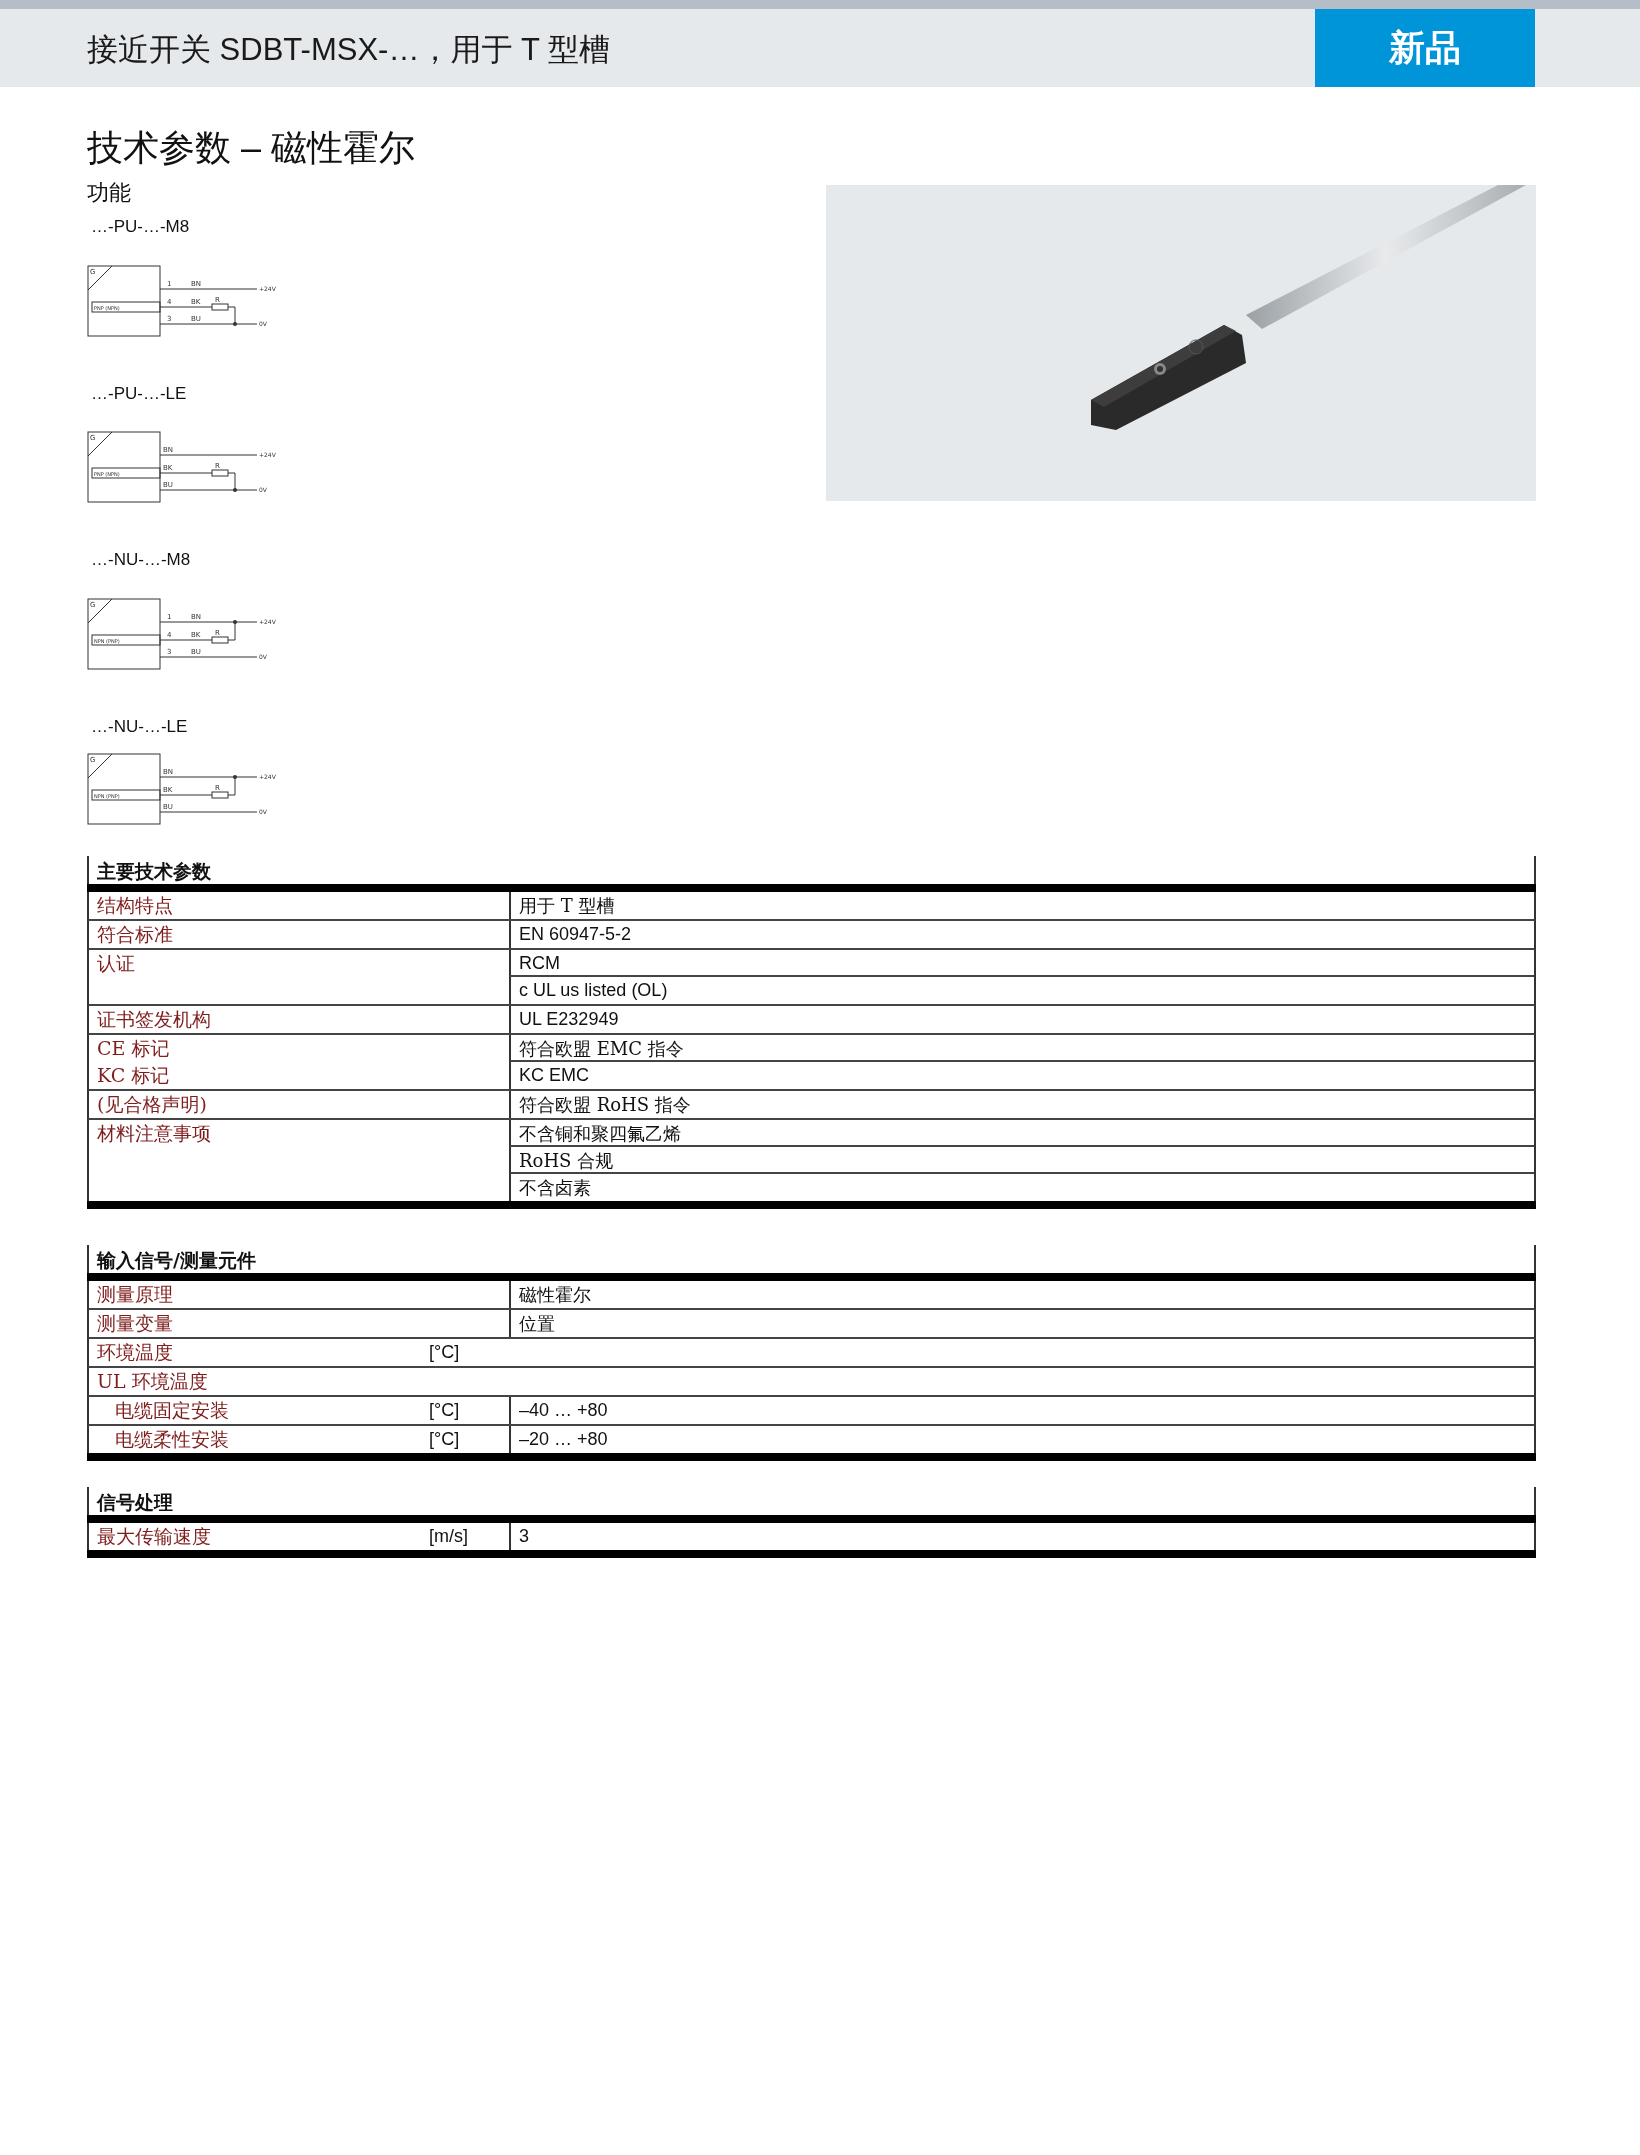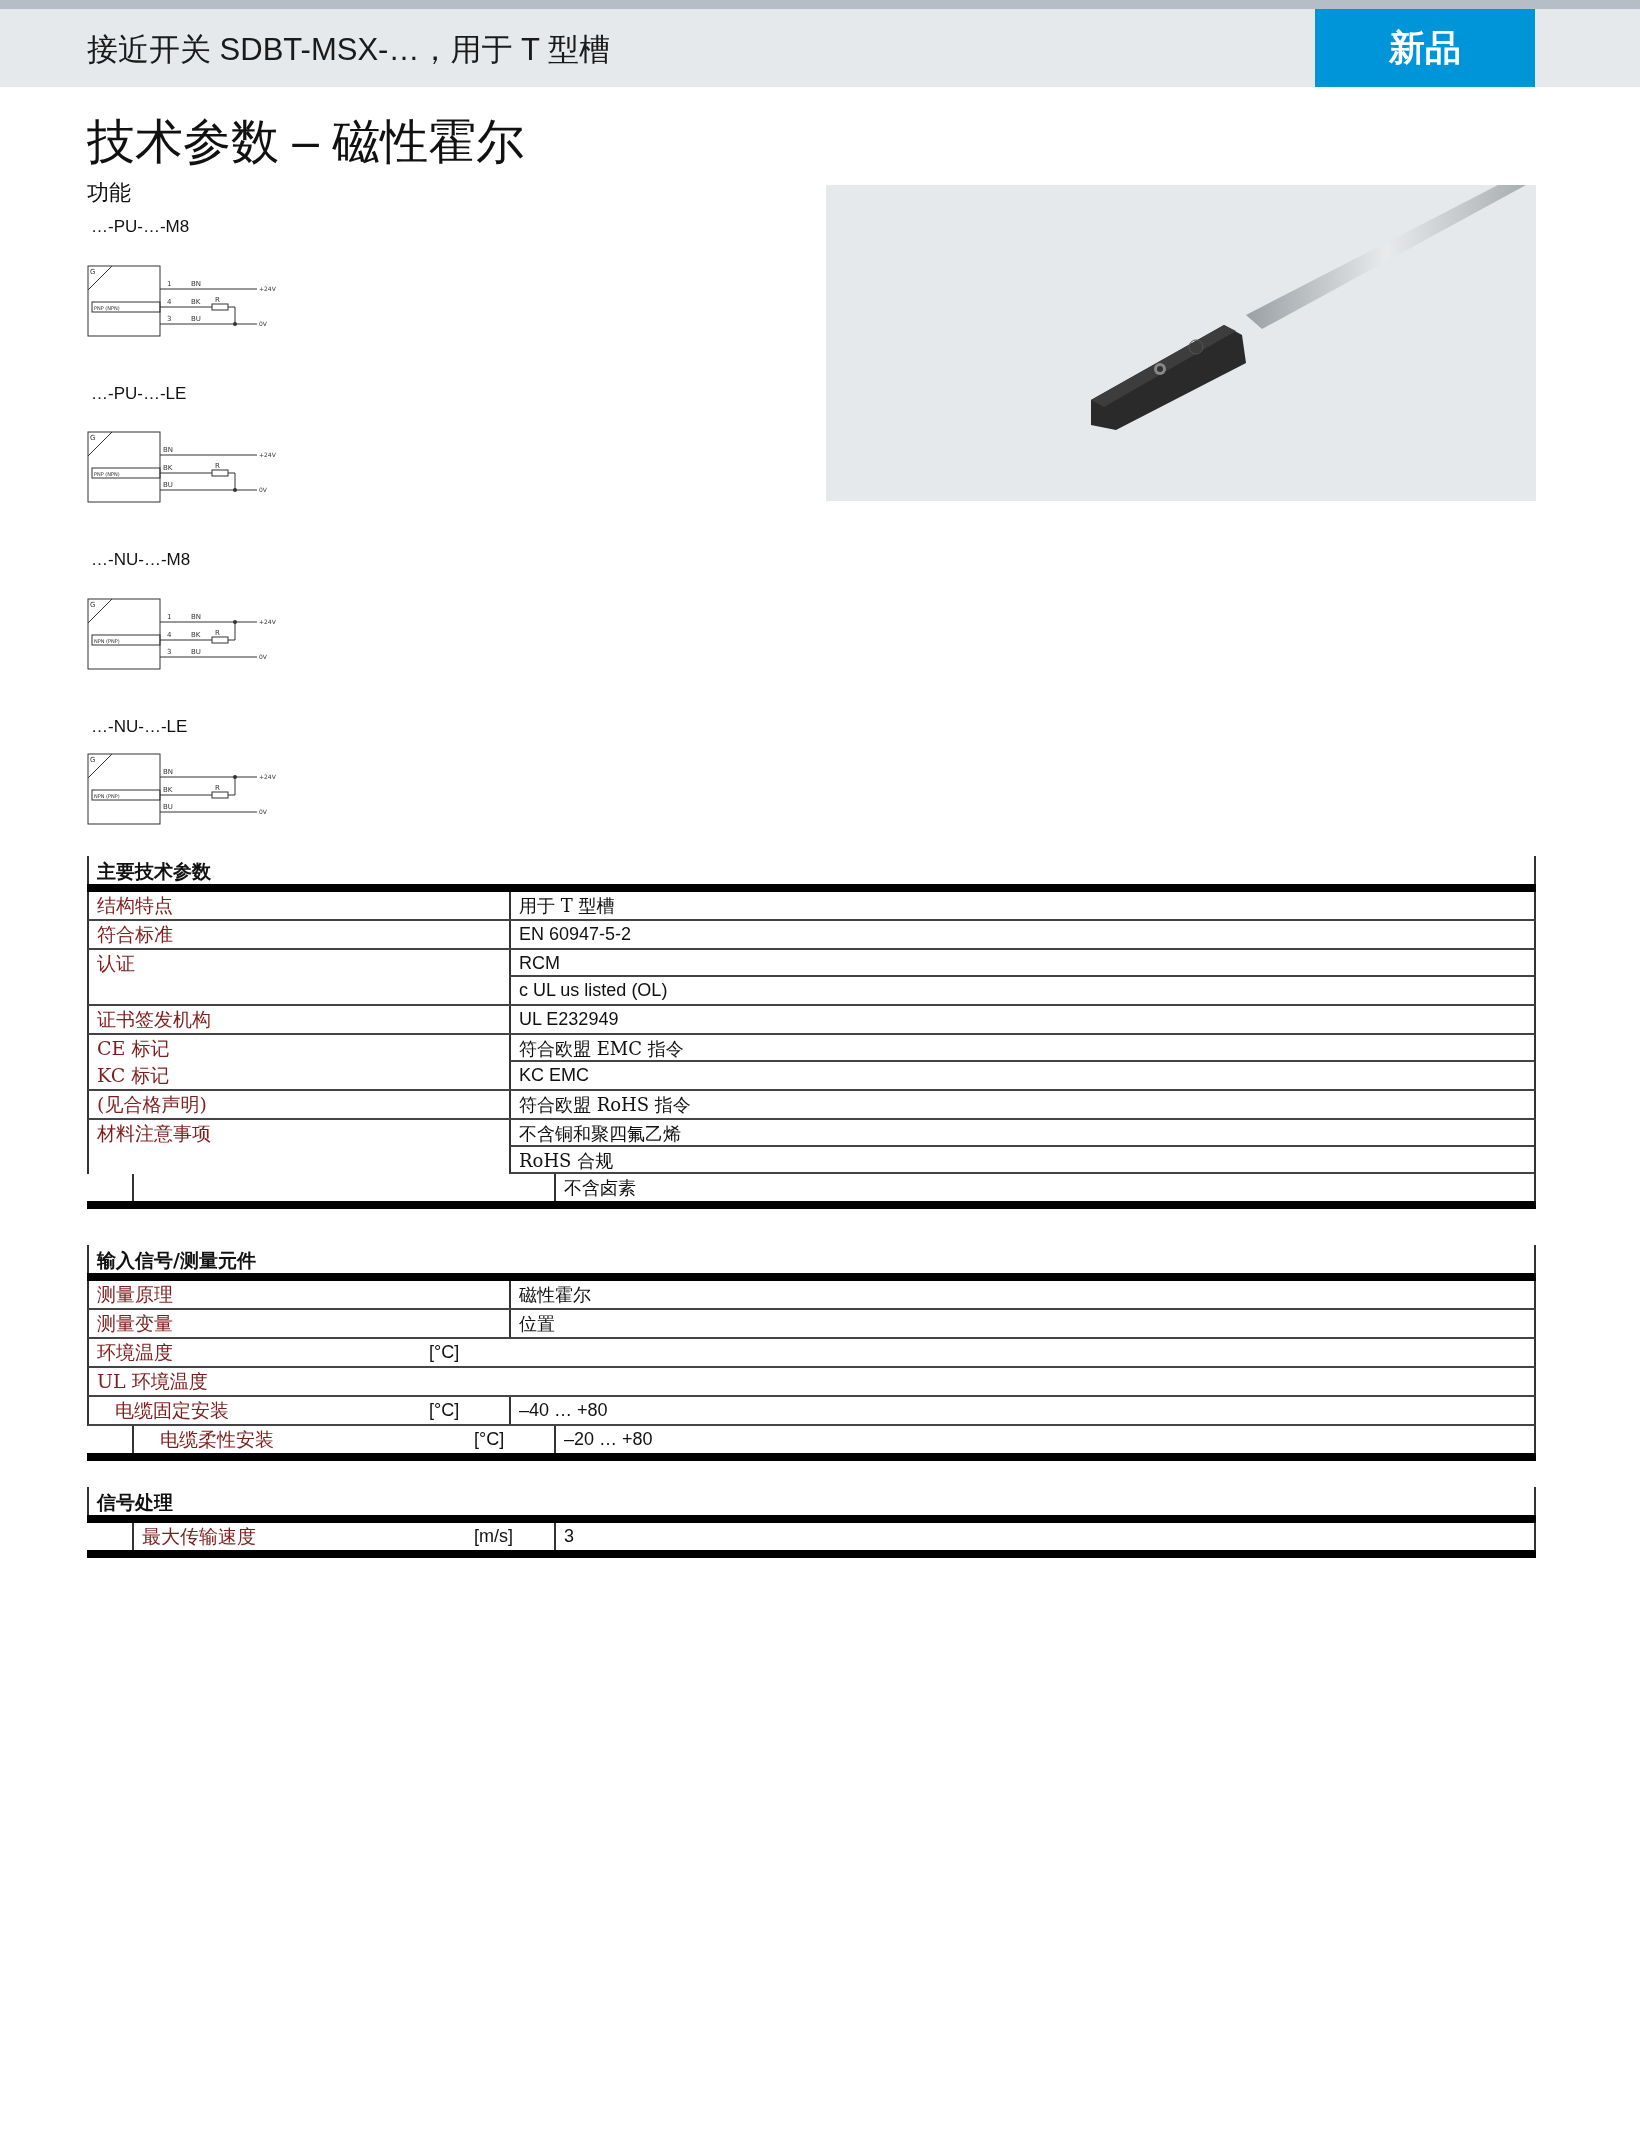--- a/index.html
+++ b/index.html
@@ -1,30 +1,30 @@
 <!DOCTYPE html>
 <html><head>
 <meta charset="utf-8">
 <style>
   html,body{margin:0;padding:0;background:#fff;}
   body{width:1640px;height:2155px;position:relative;overflow:hidden;font-family:"Liberation Sans","DejaVu Sans",sans-serif;color:#111;}
   .topstrip{position:absolute;left:0;top:0;width:1640px;height:9px;background:#b5bec6;}
   .header{position:absolute;left:0;top:9px;width:1640px;height:78px;background:#e5e9ec;}
   .header-title{position:absolute;left:87px;top:20px;font-size:31px;color:#1a1a1a;white-space:nowrap;}
   .badge{position:absolute;left:1315px;top:9px;width:220px;height:78px;background:#0094d9;color:#fff;font-family:"DejaVu Serif","Liberation Serif",serif;font-weight:bold;font-size:36px;display:flex;align-items:center;justify-content:center;}
-  .page-title{position:absolute;left:87px;top:110px;font-size:48px;white-space:nowrap;text-align:center;}
+  .page-title{position:absolute;left:87px;top:124px;font-size:36px;white-space:nowrap;text-align:center;}
   .func-label{position:absolute;left:87px;top:178px;font-size:22px;}
   .variant{position:absolute;left:91px;font-size:17px;white-space:nowrap;}
   .diagram{position:absolute;left:87px;width:200px;height:80px;}
   .photo{position:absolute;left:826px;top:185px;width:710px;height:316px;background:#e5e9ec;overflow:hidden;}
   .tbl{position:absolute;left:87px;width:1449px;}
   .tbl-head{position:relative;height:28px;border-left:2px solid #333;border-right:2px solid #333;font-weight:bold;font-family:"DejaVu Serif","Liberation Serif",serif;font-size:19px;padding-left:8px;line-height:30px;}
   .bar{height:8px;background:#000;}
   .row{position:relative;display:flex;height:27px;border-left:2px solid #333;border-right:2px solid #333;border-bottom:2px solid #444;font-size:19px;line-height:27px;}
-  .row.last{border-bottom:none;margin-left:45px;}
+  .row.last{border-bottom:none;}
   .c1{width:420px;padding-left:8px;box-sizing:border-box;font-family:"DejaVu Serif","Liberation Serif",serif;color:#7f1d1d;white-space:nowrap;}
   .c1.indent{padding-left:26px;}
   .cu{width:0;position:relative;}
   .cu span{position:absolute;left:-80px;top:0;font-size:18px;white-space:nowrap;}
   .c2{flex:1;border-left:2px solid #333;padding-left:8px;font-size:18px;white-space:nowrap;}
   .c2 .zh{font-family:"DejaVu Serif","Liberation Serif",serif;}
   .c2.empty{border-left:none;}
 </style>
 </head>
 <body>

